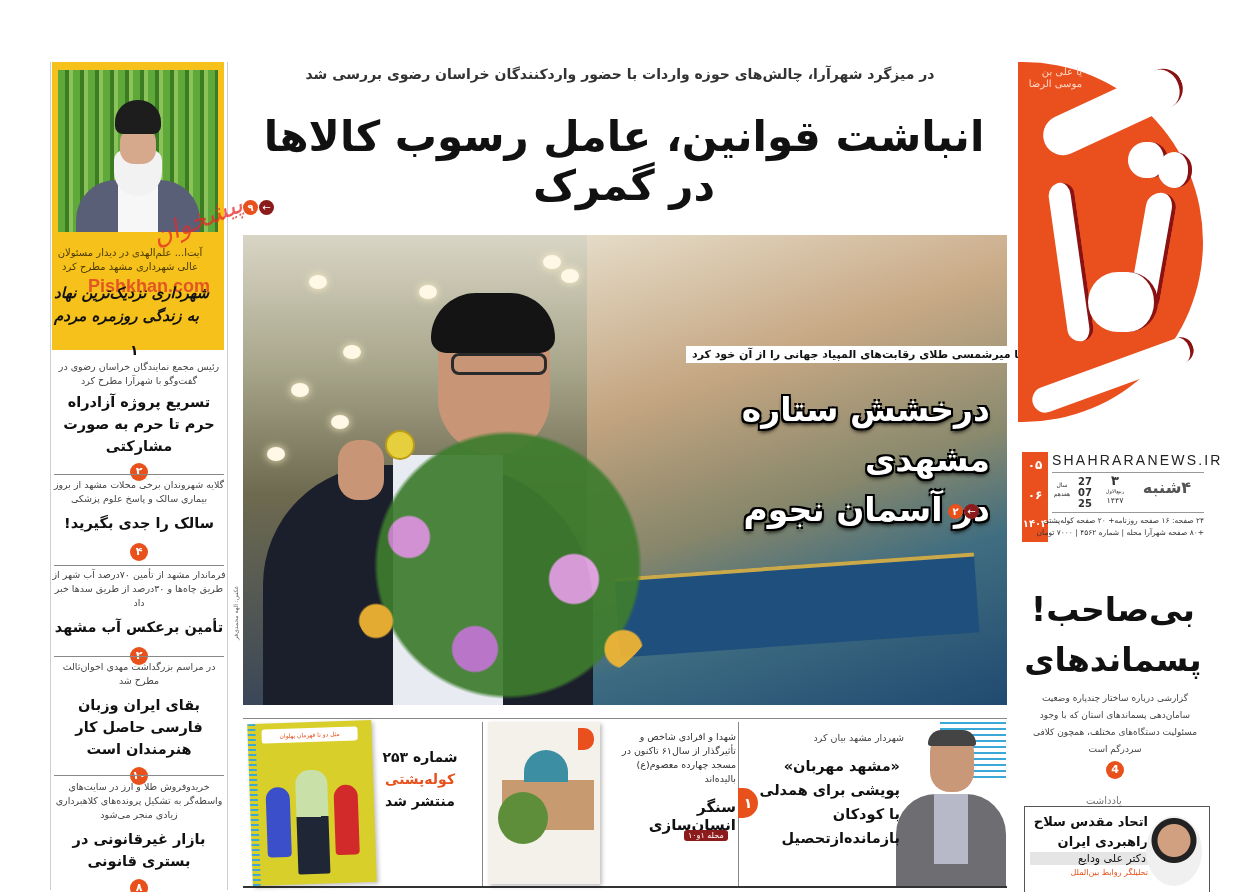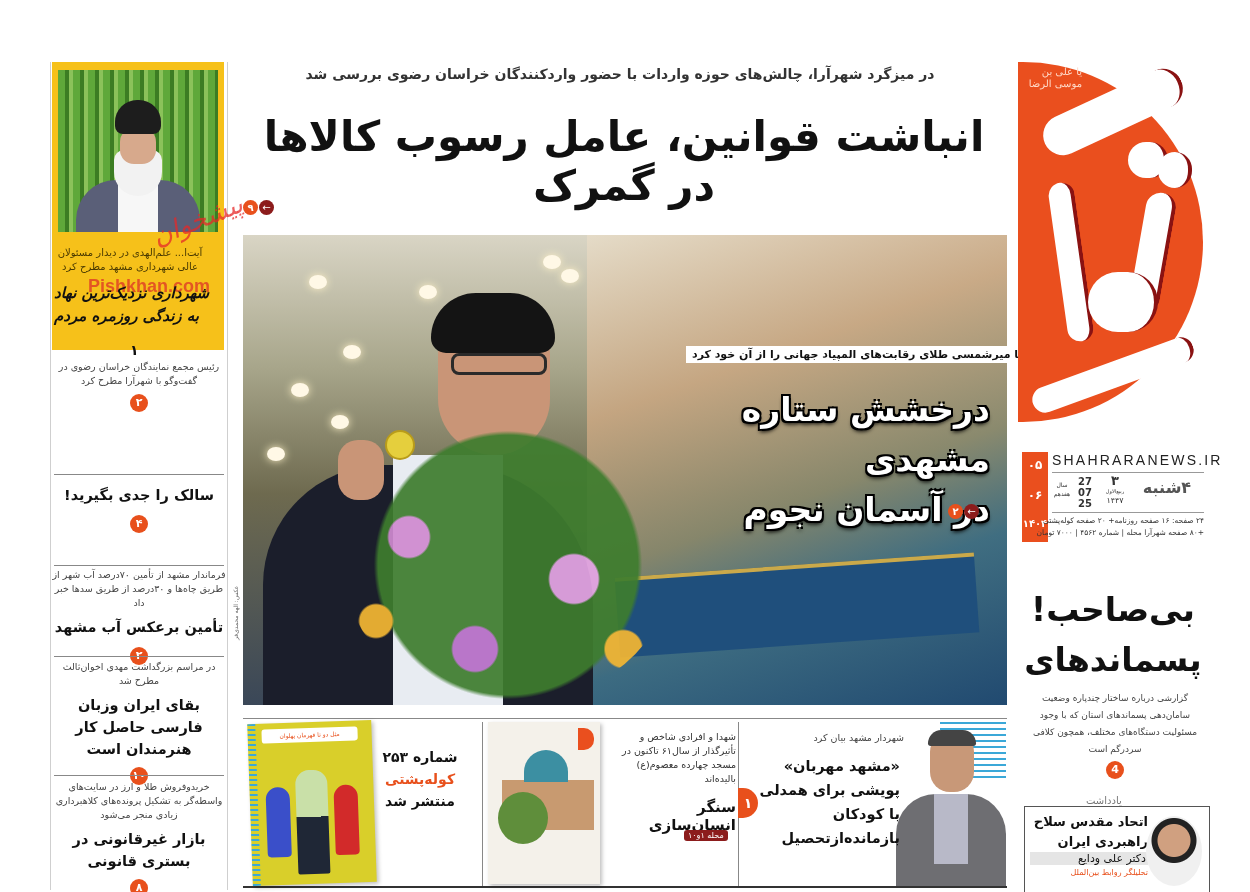--- a/index.html
+++ b/index.html
@@ -137,25 +137,27 @@
     <div class="turban"></div>
 </div>
 <div class="abs watermark">پیشخوان</div>
 <div class="abs yb-kicker">آیت‌ا... علم‌الهدی در دیدار مسئولان عالی شهرداری مشهد مطرح کرد</div>
 <div class="abs watermark2">Pishkhan.com</div>
 <div class="abs yb-title">شهرداری نزدیک‌ترین نهاد به زندگی روزمره مردم</div>
 <div class="abs one-badge">۱</div>
 
 <div class="abs left-item" style="top:360px;">
   <div class="kicker">رئیس مجمع نمایندگان خراسان رضوی در گفت‌وگو با شهرآرا مطرح کرد</div>
+  <div class="title">تسریع پروژه آزادراه حرم تا حرم به صورت مشارکتی</div>
   <div class="badge-wrap"><span class="pagebadge">۲</span></div>
 </div>
 <div class="abs left-sep" style="top:474px;"></div>
 
 <div class="abs left-item" style="top:478px;">
+  <div class="kicker">گلایه شهروندان برخی محلات مشهد از بروز بیماری سالک و پاسخ علوم پزشکی</div>
   <div class="title" style="margin-top:6px;">سالک را جدی بگیرید!</div>
   <div class="badge-wrap" style="margin-top:6px;"><span class="pagebadge">۴</span></div>
 </div>
 <div class="abs left-sep" style="top:565px;"></div>
 
 <div class="abs left-item" style="top:568px;">
   <div class="kicker">فرماندار مشهد از تأمین ۷۰درصد آب شهر از طریق چاه‌ها و ۳۰درصد از طریق سدها خبر داد</div>
   <div class="title" style="margin-top:6px;">تأمین برعکس آب مشهد</div>
   <div class="badge-wrap" style="margin-top:6px;"><span class="pagebadge">۲</span></div>
 </div>

